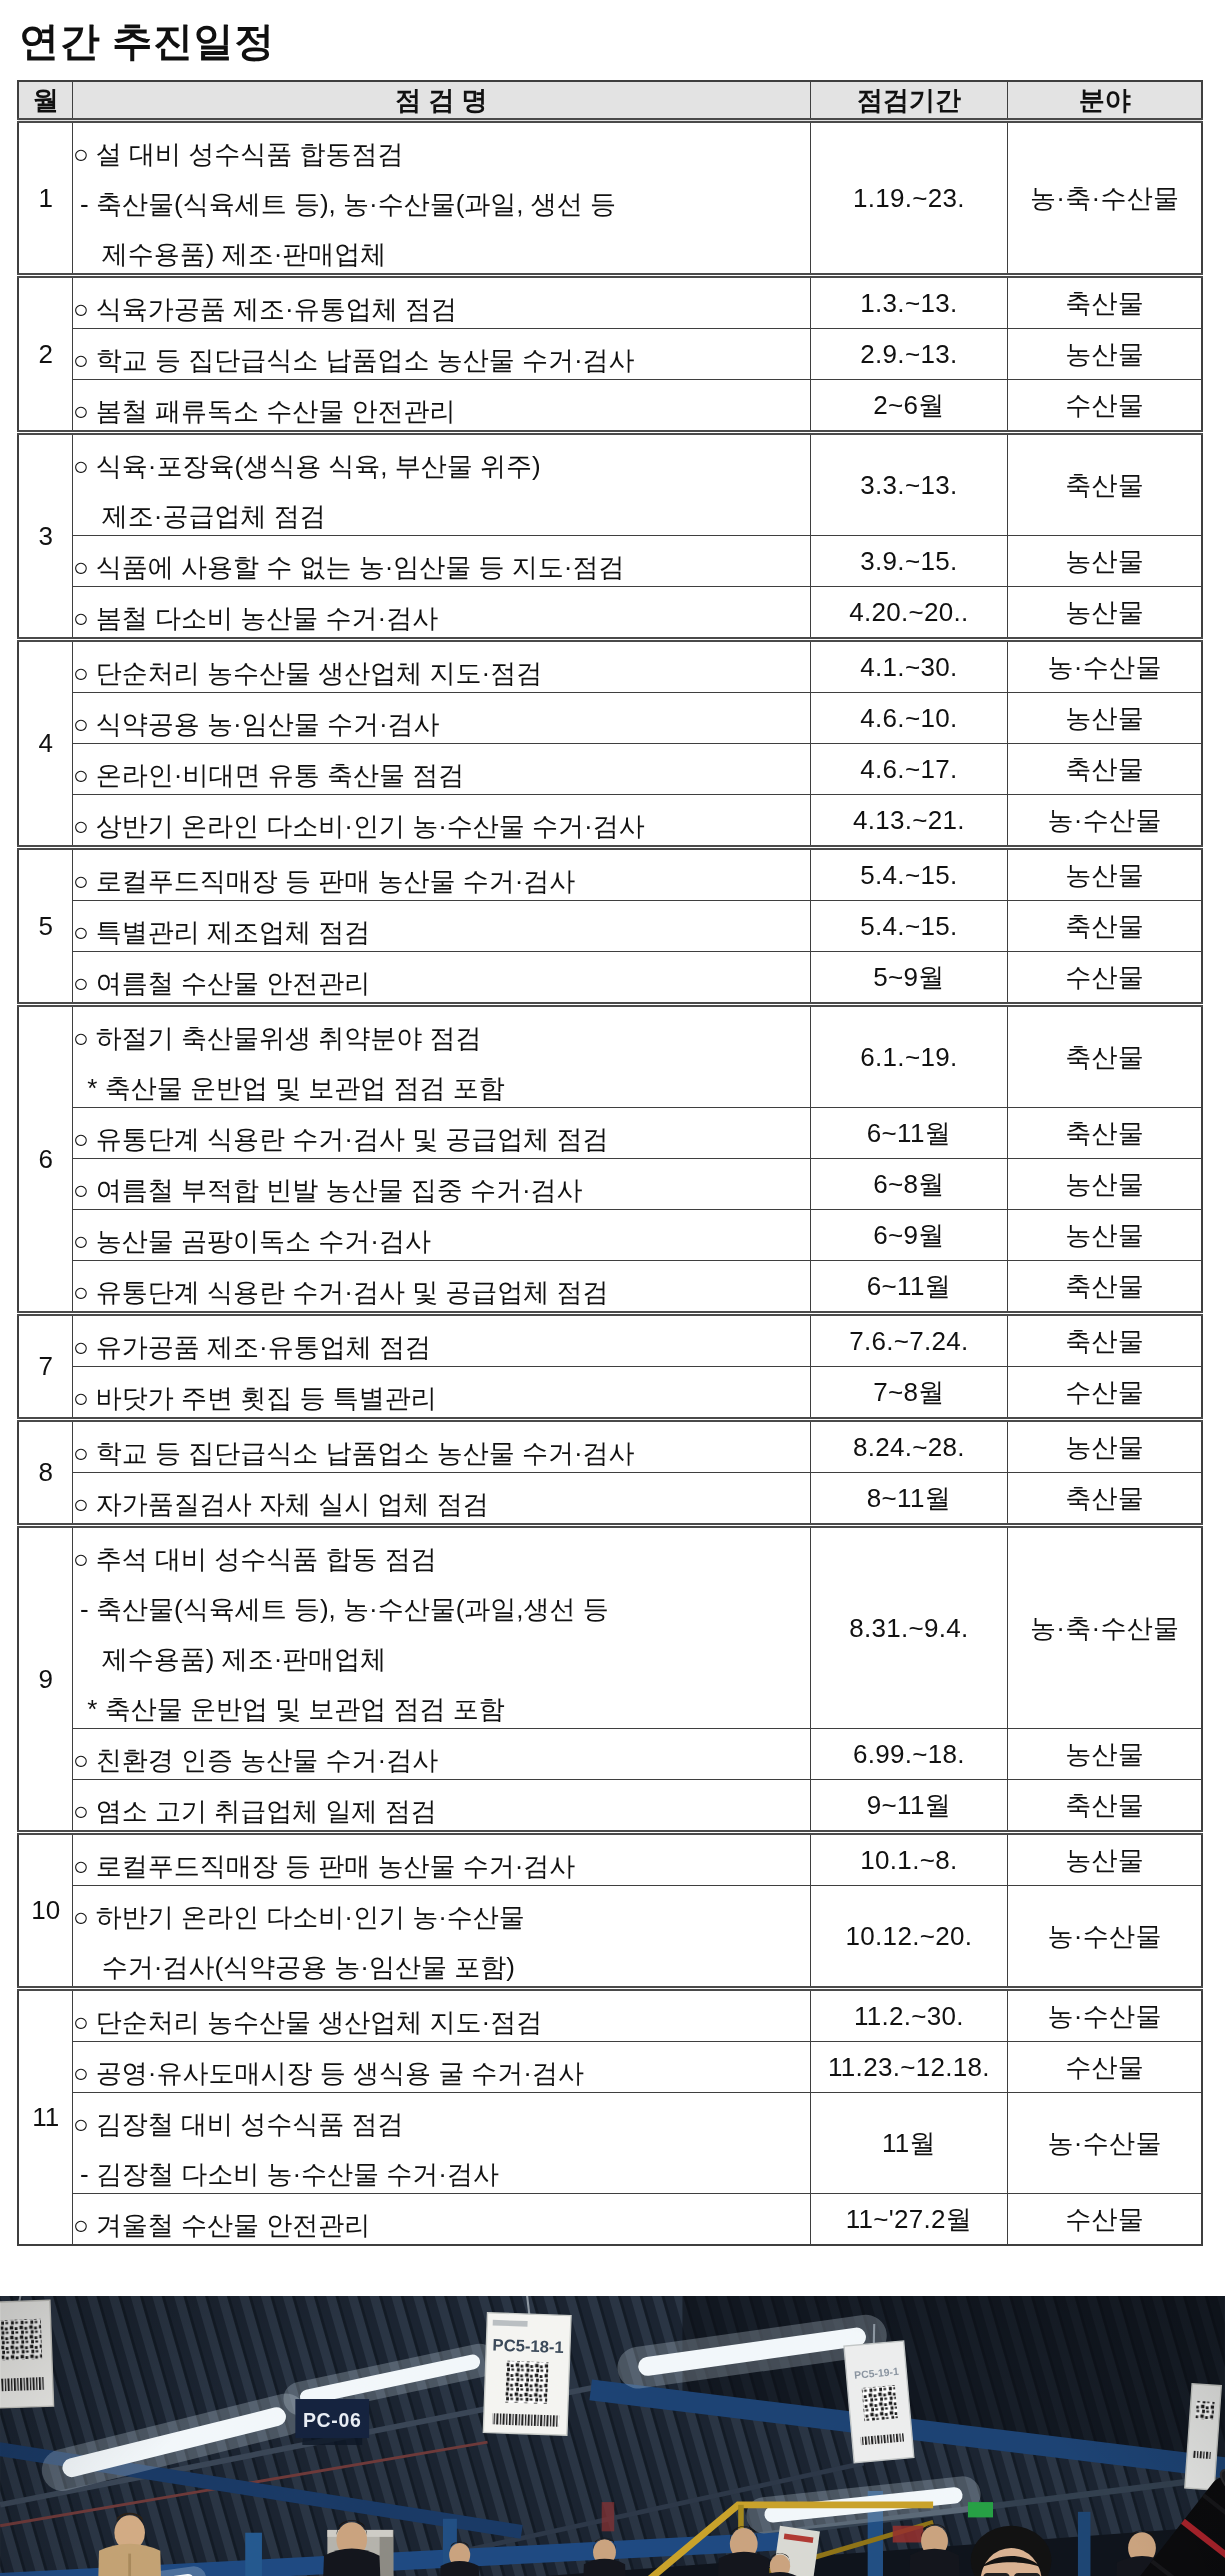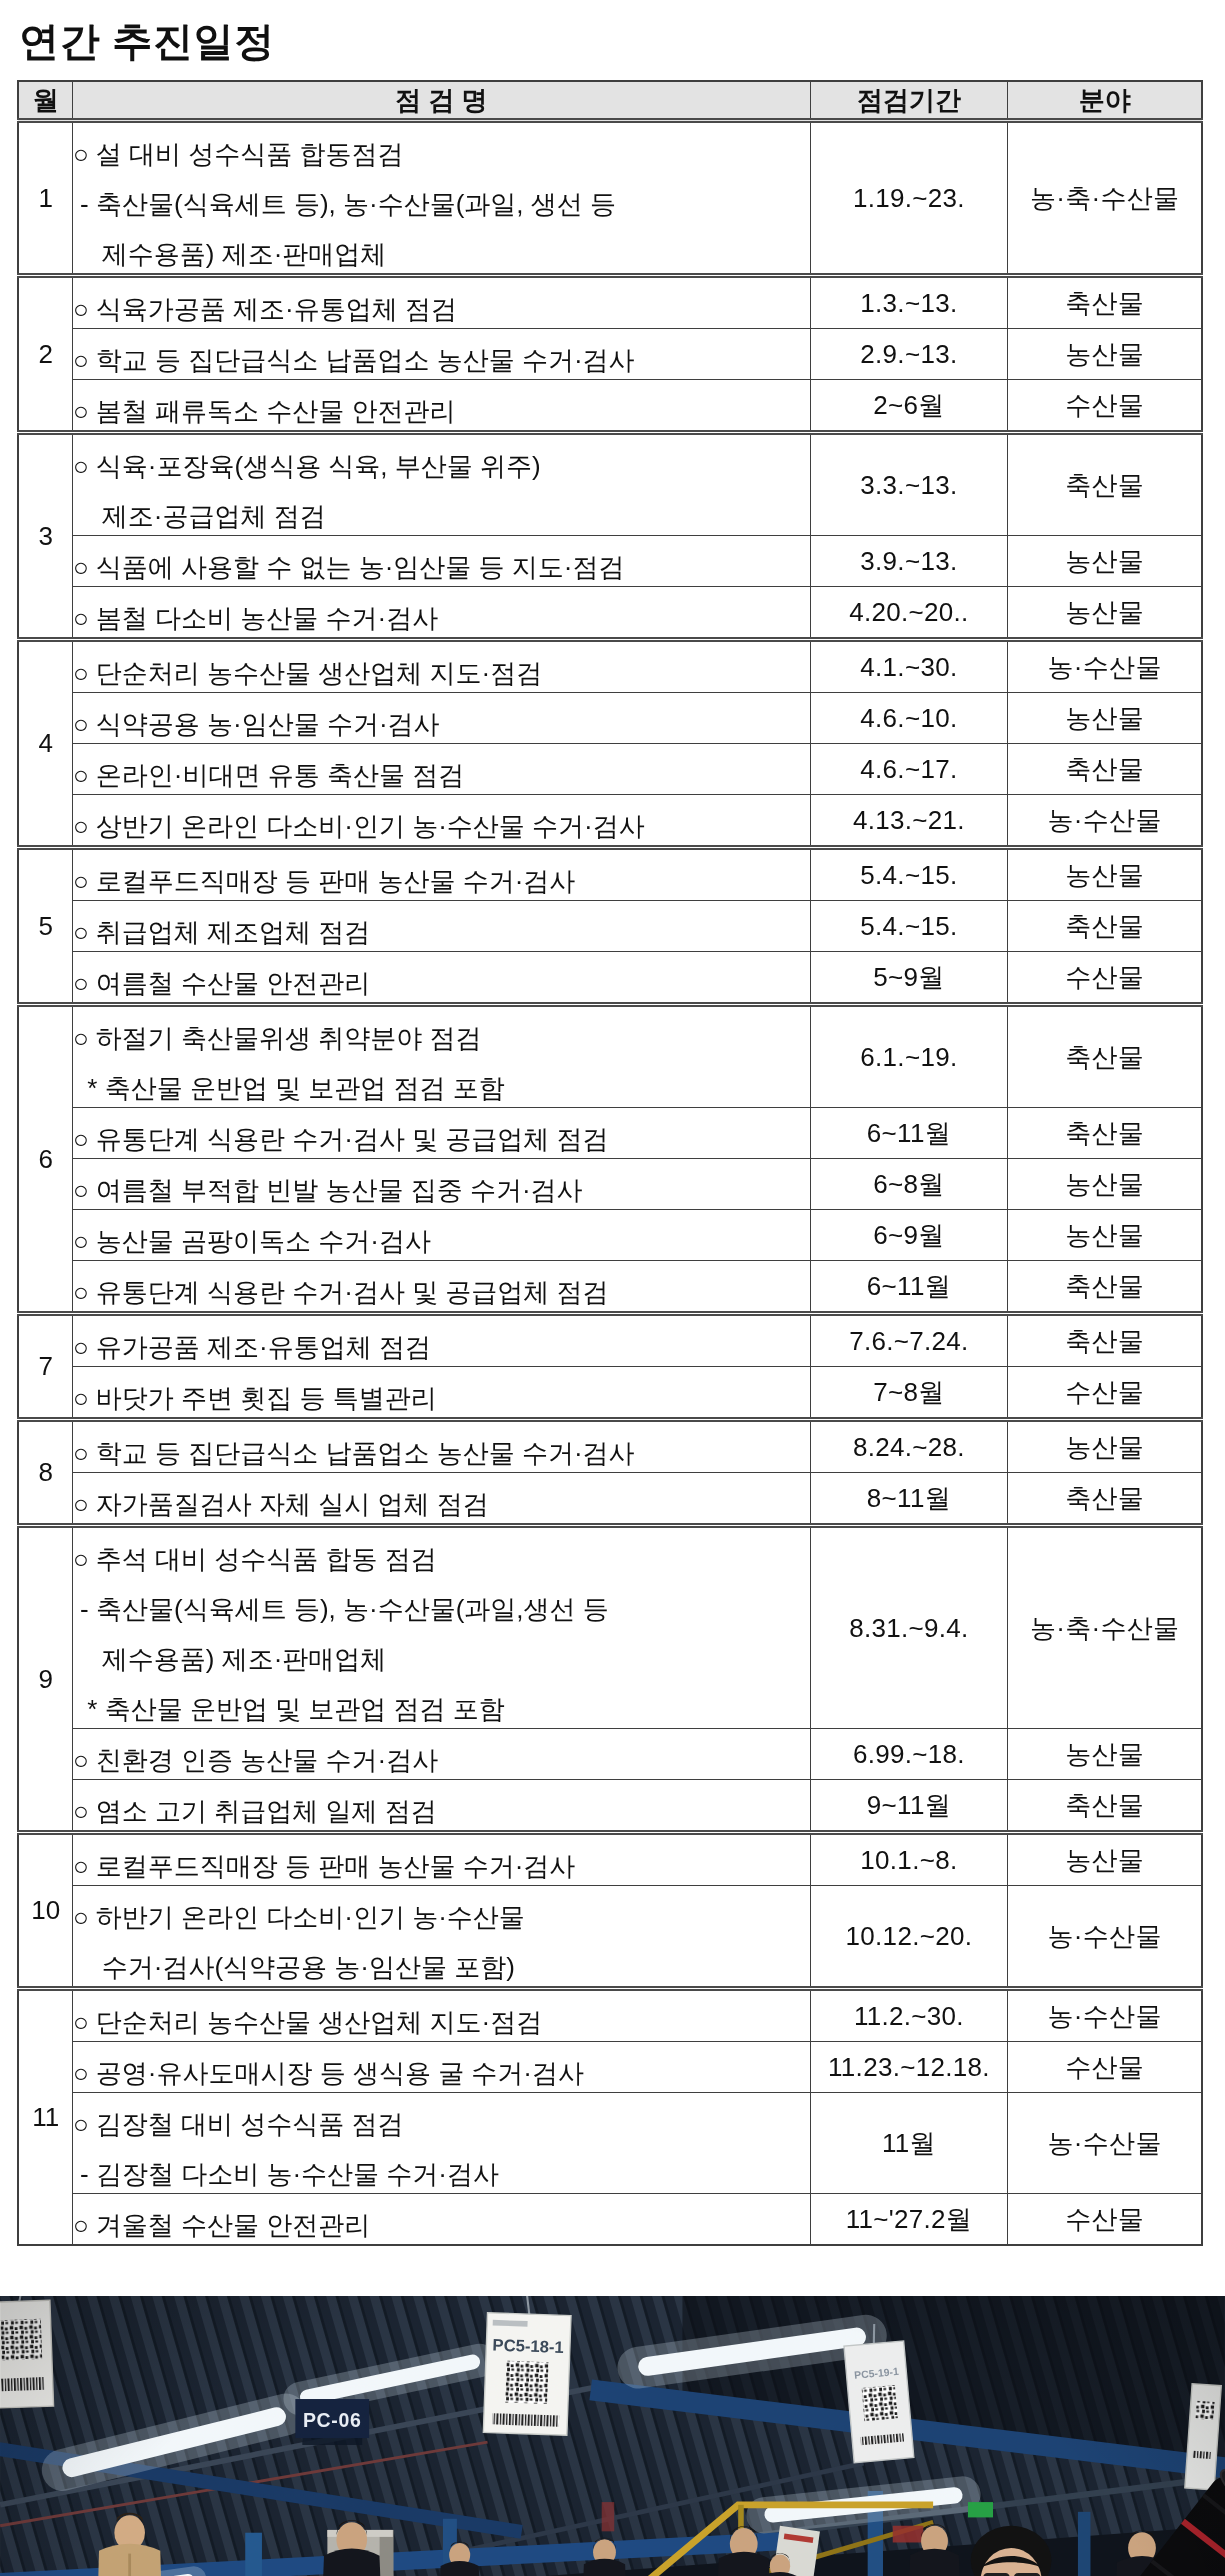--- a/index.html
+++ b/index.html
@@ -82,21 +82,21 @@
           <div class="line">○ 식육·포장육(생식용 식육, 부산물 위주)</div>
           <div class="line">    제조·공급업체 점검</div>
         </td>
         <td class="c-period">3.3.~13.</td>
         <td class="c-field">축산물</td>
       </tr>
       <tr>
         <td class="c-name">
           <div class="line">○ 식품에 사용할 수 없는 농·임산물 등 지도·점검</div>
         </td>
-        <td class="c-period">3.9.~13.</td>
+        <td class="c-period">3.9.~15.</td>
         <td class="c-field">농산물</td>
       </tr>
       <tr>
         <td class="c-name">
           <div class="line">○ 봄철 다소비 농산물 수거·검사</div>
         </td>
         <td class="c-period">4.20.~20..</td>
         <td class="c-field">농산물</td>
       </tr>
     </tbody>
@@ -135,21 +135,21 @@
       <tr>
         <td class="c-month" rowspan="3">5</td>
         <td class="c-name">
           <div class="line">○ 로컬푸드직매장 등 판매 농산물 수거·검사</div>
         </td>
         <td class="c-period">5.4.~15.</td>
         <td class="c-field">농산물</td>
       </tr>
       <tr>
         <td class="c-name">
-          <div class="line">○ 취급업체 제조업체 점검</div>
+          <div class="line">○ 특별관리 제조업체 점검</div>
         </td>
         <td class="c-period">5.4.~15.</td>
         <td class="c-field">축산물</td>
       </tr>
       <tr>
         <td class="c-name">
           <div class="line">○ 여름철 수산물 안전관리</div>
         </td>
         <td class="c-period">5~9월</td>
         <td class="c-field">수산물</td>

